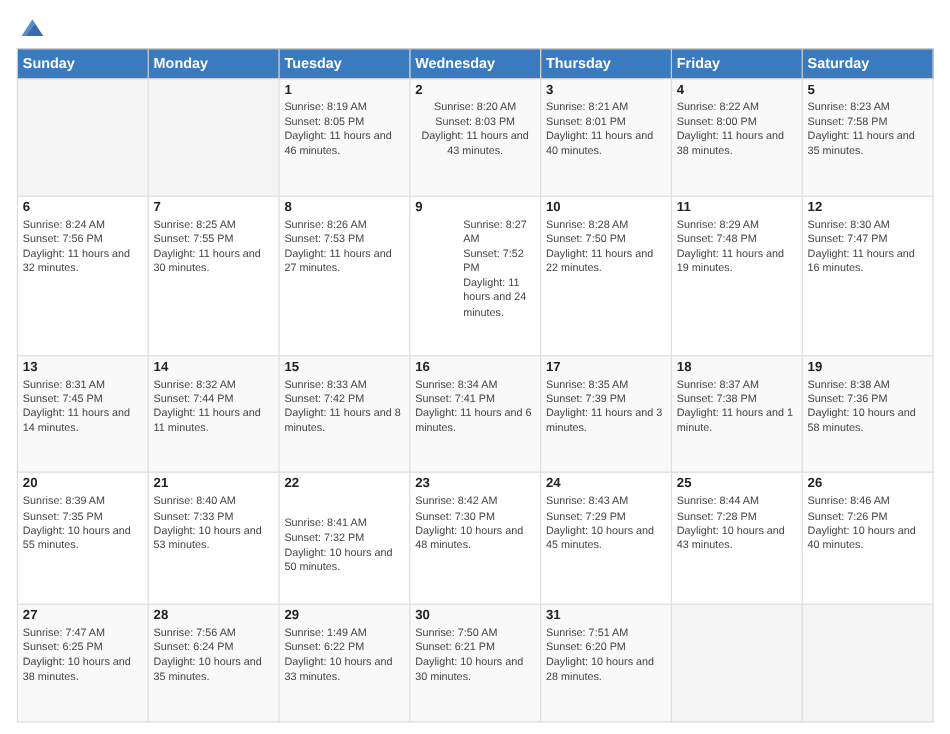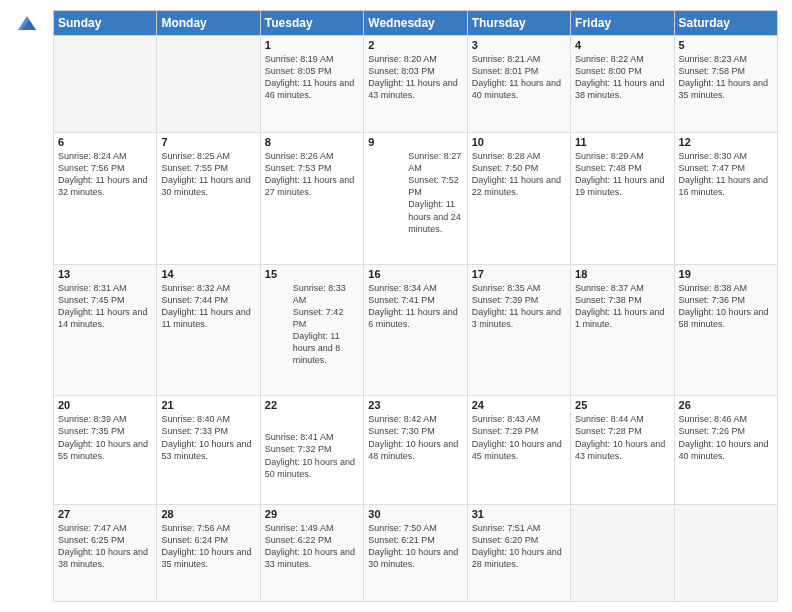--- a/index.html
+++ b/index.html
@@ -8,22 +8,21 @@
       background: #fff;
       width: 792px;
       height: 612px;
       overflow: hidden;
     }
     .page {
       width: 792px;
       height: 612px;
       padding: 10px 14px 10px 14px;
       display: flex;
-      flex-direction: row;
-      gap: 15px;
+      flex-direction: column;
     }
     .header {
       display: flex;
       justify-content: space-between;
       align-items: flex-start;
       margin-bottom: 6px;
     }
     .logo {
       display: flex;
       align-items: center;
@@ -149,21 +148,21 @@
           <td class="empty-cell"></td>
           <td class="empty-cell"></td>
           <td>
             <span class="day-number">1</span>
             <div class="day-info" style="white-space: pre-line;">Sunrise: 8:19 AM
 Sunset: 8:05 PM
 Daylight: 11 hours and 46 minutes.</div>
           </td>
           <td>
             <span class="day-number">2</span>
-            <div class="day-info" style="white-space: pre-line;">Sunrise: 8:20 AM
+            <div class="day-info" style="white-space: pre-line; text-align: center;">Sunrise: 8:20 AM
 Sunset: 8:03 PM
 Daylight: 11 hours and 43 minutes.</div>
           </td>
           <td>
             <span class="day-number">3</span>
             <div class="day-info" style="white-space: pre-line;">Sunrise: 8:21 AM
 Sunset: 8:01 PM
 Daylight: 11 hours and 40 minutes.</div>
           </td>
           <td>
@@ -231,21 +230,21 @@
 Daylight: 11 hours and 14 minutes.</div>
           </td>
           <td>
             <span class="day-number">14</span>
             <div class="day-info" style="white-space: pre-line;">Sunrise: 8:32 AM
 Sunset: 7:44 PM
 Daylight: 11 hours and 11 minutes.</div>
           </td>
           <td>
             <span class="day-number">15</span>
-            <div class="day-info" style="white-space: pre-line; margin-left: 28px;">Sunrise: 8:33 AM
+            <div class="day-info" style="white-space: pre-line;">Sunrise: 8:33 AM
 Sunset: 7:42 PM
 Daylight: 11 hours and 8 minutes.</div>
           </td>
           <td>
             <span class="day-number">16</span>
             <div class="day-info" style="white-space: pre-line;">Sunrise: 8:34 AM
 Sunset: 7:41 PM
 Daylight: 11 hours and 6 minutes.</div>
           </td>
           <td>

